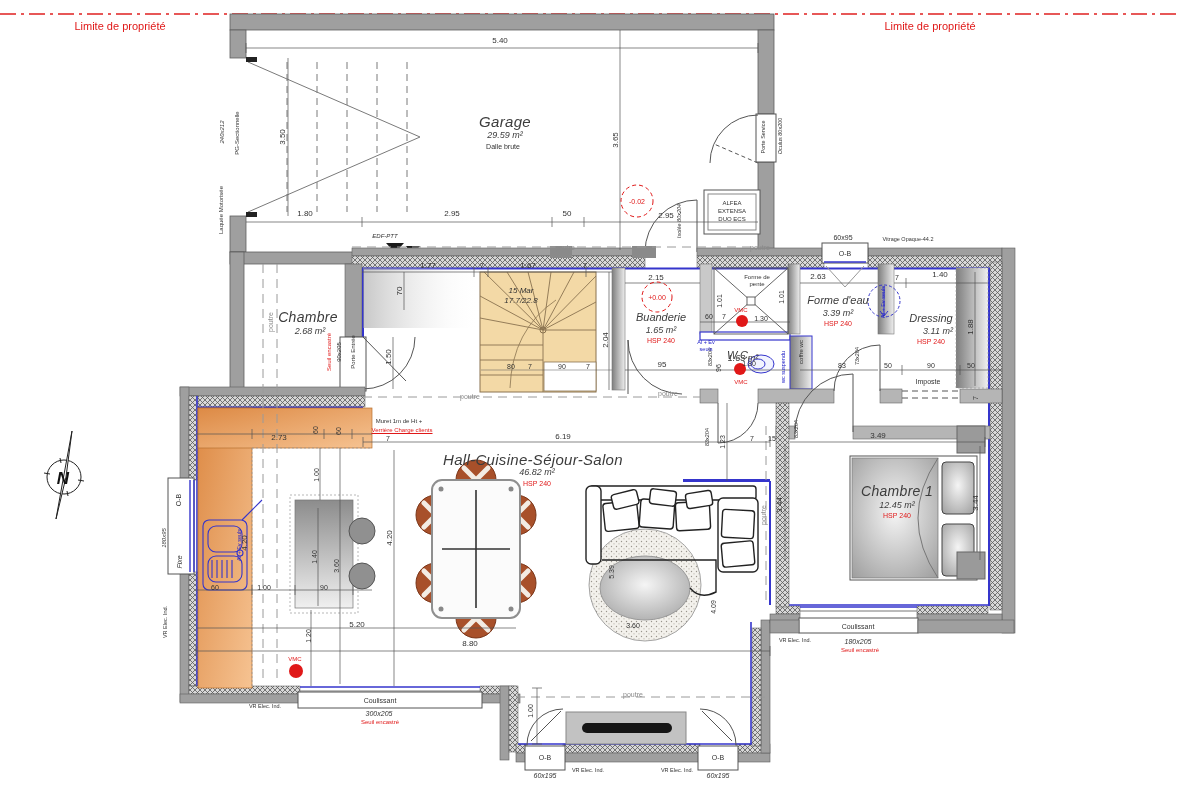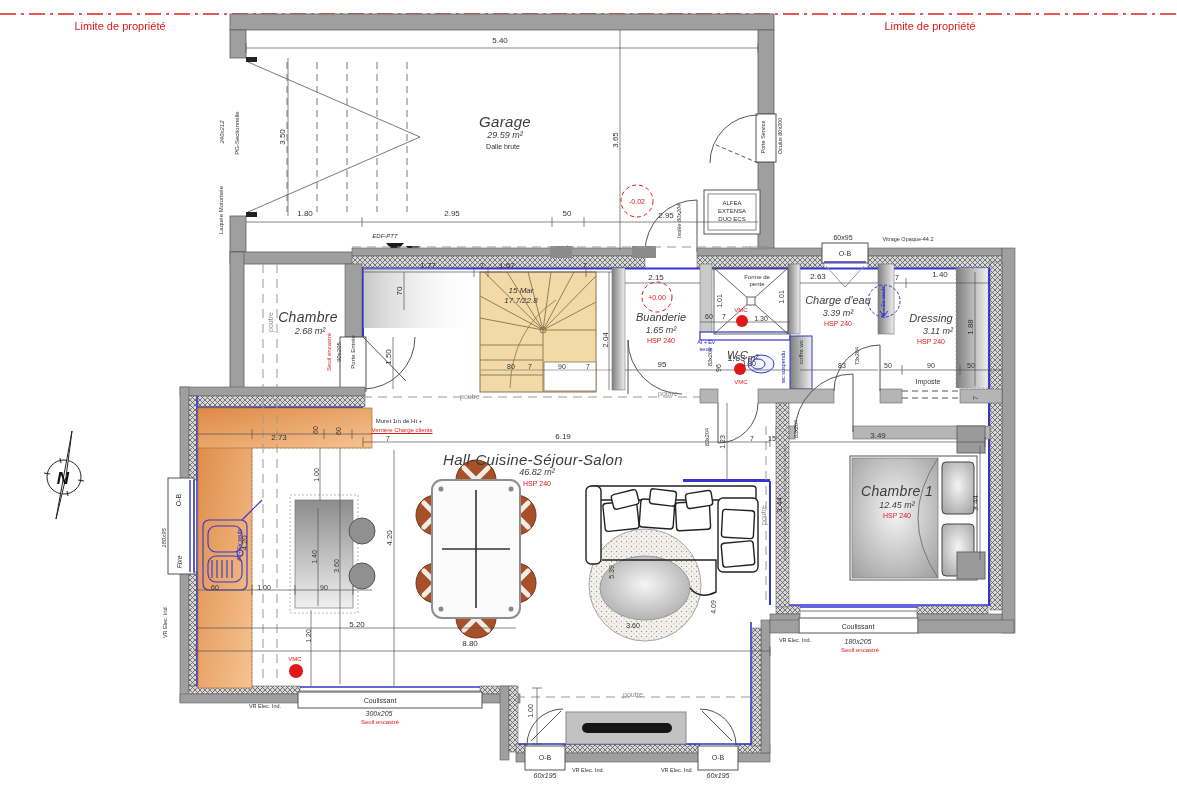--- a/index.html
+++ b/index.html
@@ -475,21 +475,21 @@
 <span class="lbl room" style="left:308px;top:317px">Chambre</span>
 <span class="lbl area" style="left:310px;top:331px">2.68 m²</span>
 <span class="lbl v red s6" style="left:329px;top:352px">Seuil encastré</span>
 <span class="lbl v s6" style="left:339px;top:352px">90x205</span>
 <span class="lbl v s6" style="left:353px;top:352px">Porte Entrée</span>
 <span class="lbl v" style="left:389px;top:357px">1.50</span>
 <span class="lbl v" style="left:400px;top:291px">70</span>
 
 <span class="lbl" style="left:428px;top:266px">1.77</span>
 <span class="lbl" style="left:482px;top:266px">7</span>
-<span class="lbl" style="left:507px;top:266px">1.67</span>
+<span class="lbl" style="left:528px;top:266px">1.67</span>
 <span class="lbl" style="left:585px;top:266px">7</span>
 <span class="lbl it" style="left:521px;top:291px">15 Mar</span>
 <span class="lbl it" style="left:521px;top:301px">17.7/22.8</span>
 <span class="lbl s7" style="left:511px;top:366px">80</span>
 <span class="lbl s7" style="left:530px;top:366px">7</span>
 <span class="lbl s7" style="left:562px;top:366px">90</span>
 <span class="lbl s7" style="left:588px;top:366px">7</span>
 <span class="lbl v" style="left:606px;top:340px">2.04</span>
 
 <span class="lbl" style="left:656px;top:278px">2.15</span>
@@ -512,21 +512,21 @@
 <span class="lbl room-s" style="left:739px;top:355px">W.C.</span>
 <span class="lbl area" style="left:743px;top:358px">1.63 m²</span>
 <span class="lbl blue s55" style="left:706px;top:343px">Al + Ev</span>
 <span class="lbl blue s55" style="left:706px;top:350px">seuls</span>
 <span class="lbl v s7" style="left:718px;top:368px">96</span>
 <span class="lbl s7" style="left:749px;top:363px">1.80</span>
 <span class="lbl red s6" style="left:741px;top:382px">VMC</span>
 <span class="lbl v blue s55" style="left:784px;top:367px">wc suspendu</span>
 <span class="lbl v s6" style="left:801px;top:352px">coffre wc</span>
 
-<span class="lbl room-s" style="left:838px;top:300px">Charge d'eau</span>
+<span class="lbl room-s" style="left:838px;top:300px">Forme d'eau</span>
 <span class="lbl area" style="left:838px;top:313px">3.39 m²</span>
 <span class="lbl red s7" style="left:838px;top:323px">HSP 240</span>
 <span class="lbl" style="left:818px;top:277px">2.63</span>
 <span class="lbl s7" style="left:842px;top:365px">83</span>
 <span class="lbl v s55" style="left:858px;top:356px">73x204</span>
 <span class="lbl v blue s55" style="left:884px;top:302px">Al + Ev seuls</span>
 
 <span class="lbl s7" style="left:897px;top:277px">7</span>
 <span class="lbl" style="left:940px;top:275px">1.40</span>
 <span class="lbl room-s" style="left:931px;top:318px">Dressing</span>

